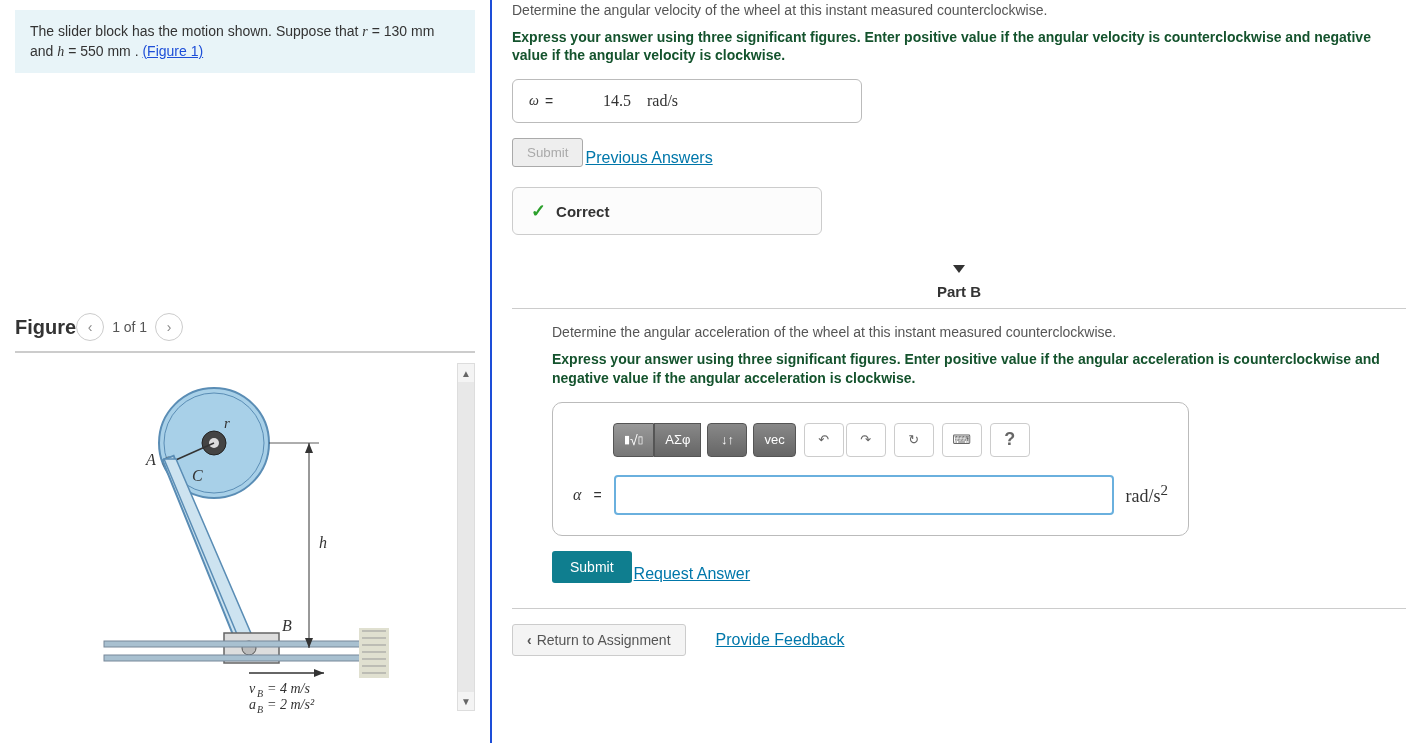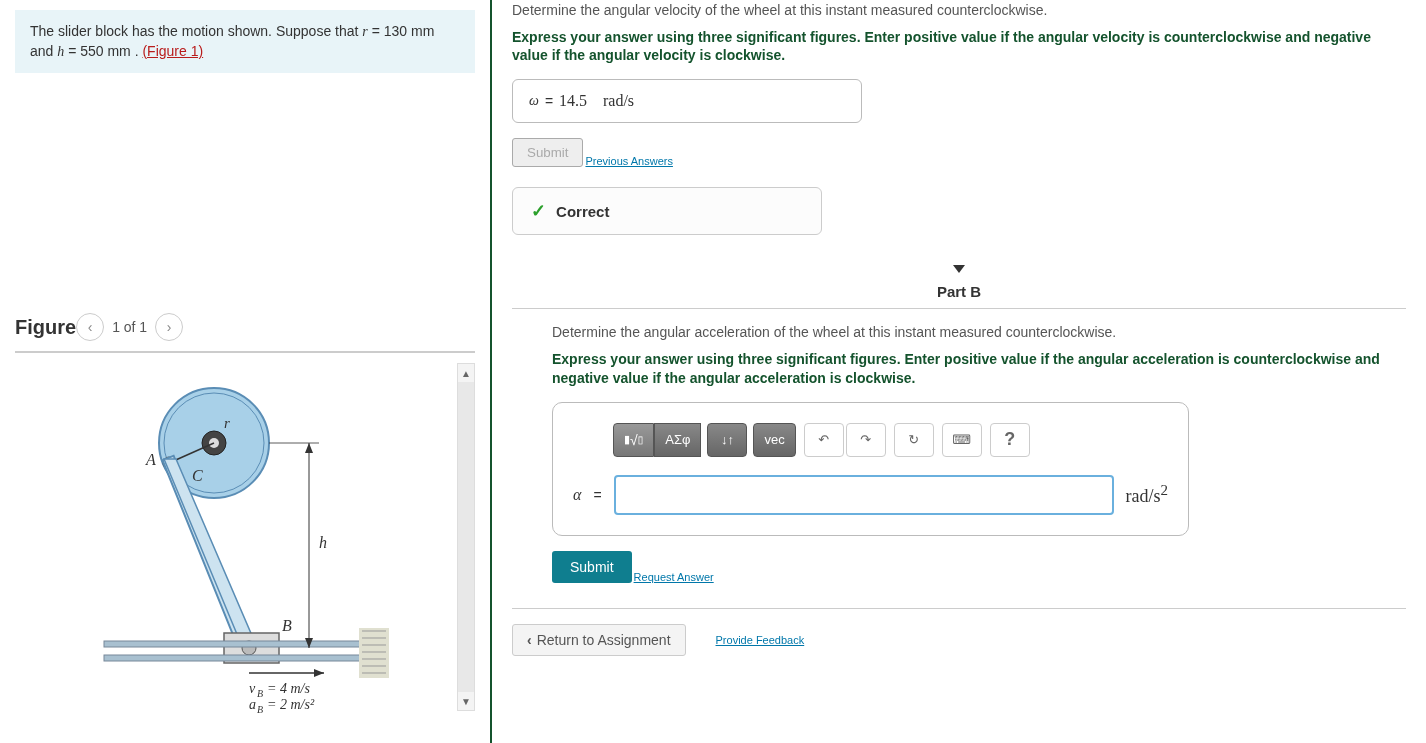--- a/index.html
+++ b/index.html
@@ -1,39 +1,39 @@
 <!DOCTYPE html>
 <html><head>
 <meta charset="utf-8">
 <style>
 * { box-sizing: border-box; margin: 0; padding: 0; }
 body { font-family: Arial, Helvetica, sans-serif; font-size: 14px; color: #333; background: #fff; display: flex; height: 743px; width: 1426px; overflow: hidden; }
 .left-panel { width: 490px; padding: 10px 15px; position: relative; }
-.right-panel { flex: 1; padding: 0 20px 15px 20px; border-left: 2px solid #14532d; overflow-y: auto; }
+.right-panel { flex: 1; padding: 0 20px 15px 20px; border-left: 2px solid #1d4ed8; overflow-y: auto; }
 .problem-box { background: #e8f4f8; padding: 12px 15px; margin-bottom: 20px; color: #333; line-height: 1.4; }
-.problem-box .figure-link { color: #b91c1c; text-decoration: underline; cursor: pointer; }
+.problem-box .figure-link { color: #1d4ed8; text-decoration: underline; cursor: pointer; }
 .figure-header { display: flex; align-items: center; justify-content: flex-start; margin-top: 240px; margin-bottom: 10px; }
 .figure-title { font-size: 20px; font-weight: bold; color: #333; }
 .nav-controls { display: flex; align-items: center; gap: 8px; }
 .nav-btn { width: 28px; height: 28px; border: 1px solid #ccc; border-radius: 50%; background: #fff; display: flex; align-items: center; justify-content: center; color: #888; cursor: pointer; font-size: 14px; }
 .figure-counter { font-size: 14px; color: #555; }
 .figure-area { border-top: 2px solid #ccc; padding-top: 10px; position: relative; height: 360px; display: flex; }
 .figure-content { flex: 1; display: flex; justify-content: center; align-items: flex-start; padding-top: 10px; }
 .scrollbar { width: 18px; background: #f4f4f4; border: 1px solid #ddd; display: flex; flex-direction: column; justify-content: space-between; margin-left: 5px; }
 .scroll-arrow { height: 18px; display: flex; align-items: center; justify-content: center; font-size: 10px; color: #666; cursor: pointer; }
 .scroll-track { flex:1; background: #e8e8e8; }
 .question-text { color: #555; margin-bottom: 10px; margin-top: 2px; }
 .bold-instruction { font-weight: bold; color: #14532d; margin-bottom: 15px; line-height: 1.3; }
 .answer-box { border: 1px solid #bbb; border-radius: 6px; padding: 12px 16px; display: inline-flex; align-items: center; gap: 6px; background: #fff; margin-bottom: 15px; min-width: 350px;}
 .answer-box .omega { font-style: italic; font-family: 'Times New Roman', serif; }
-.answer-box .val { font-family: 'Times New Roman', serif; font-size: 16px; }
+.answer-box .val { font-family: 'Times New Roman', serif; font-size: 16px; margin-left: 44px; }
 .answer-box .unit { font-family: 'Times New Roman', serif; font-size: 16px; }
 .btn-row { display: flex; align-items: flex-end; gap: 2px; margin-bottom: 20px; }
 .btn-submit-disabled { border: 1px solid #aaa; background: #eee; color: #aaa; padding: 6px 14px; border-radius: 3px; cursor: not-allowed; }
-.link { color: #0077aa; text-decoration: underline; cursor: pointer; font-size: 11px; }
+.link { color: #0077aa; text-decoration: underline; cursor: pointer; font-size: 16px; }
 .correct-box { border: 1px solid #ccc; border-radius: 6px; padding: 12px 18px; display: inline-flex; align-items: center; gap: 10px; background: #fcfcfc; min-width: 310px; margin-bottom: 30px;}
 .check { color: #2ca02c; font-size: 18px; font-weight: bold; }
 .correct-text { font-weight: bold; font-size: 15px; }
 .part-header { display: flex; align-items: center; gap: 10px; margin-bottom: 15px; border-bottom: 1px solid #ccc; padding-bottom: 8px; flex-direction: column;}
 .caret-down { width: 0; height: 0; border-left: 6px solid transparent; border-right: 6px solid transparent; border-top: 8px solid #333; }
 .part-title { font-weight: bold; font-size: 15px; }
 .part-body { padding-left: 40px; }
 .input-widget { border: 1px solid #bbb; border-radius: 10px; padding: 20px; margin-bottom: 15px; display: inline-block; }
 .toolbar { display: flex; gap: 0; margin-bottom: 18px; margin-left: 40px;}
 .tool-btn { background: linear-gradient(#888, #666); color: #fff; border: 1px solid #555; padding: 6px 10px; font-size: 13px; display: flex; align-items: center; justify-content: center; min-width: 40px; height: 34px; cursor: pointer; }

